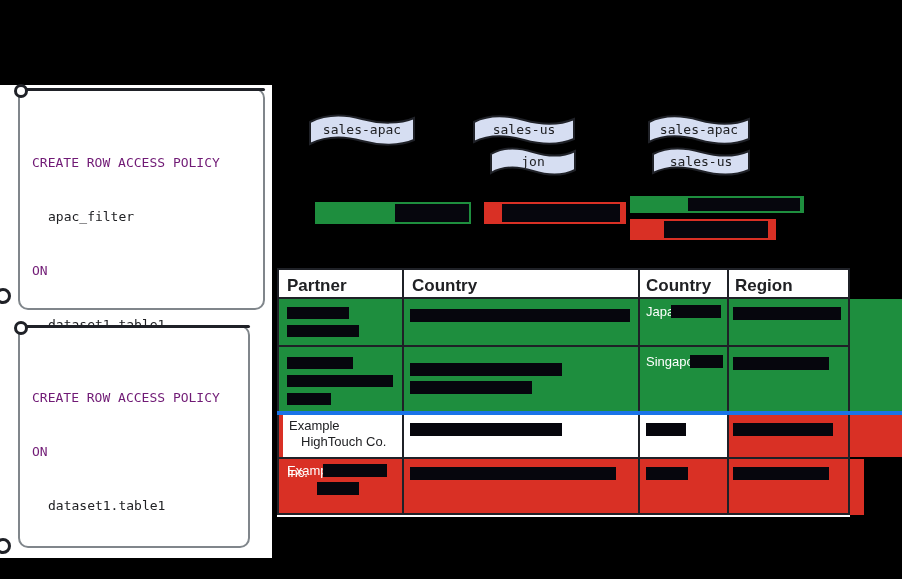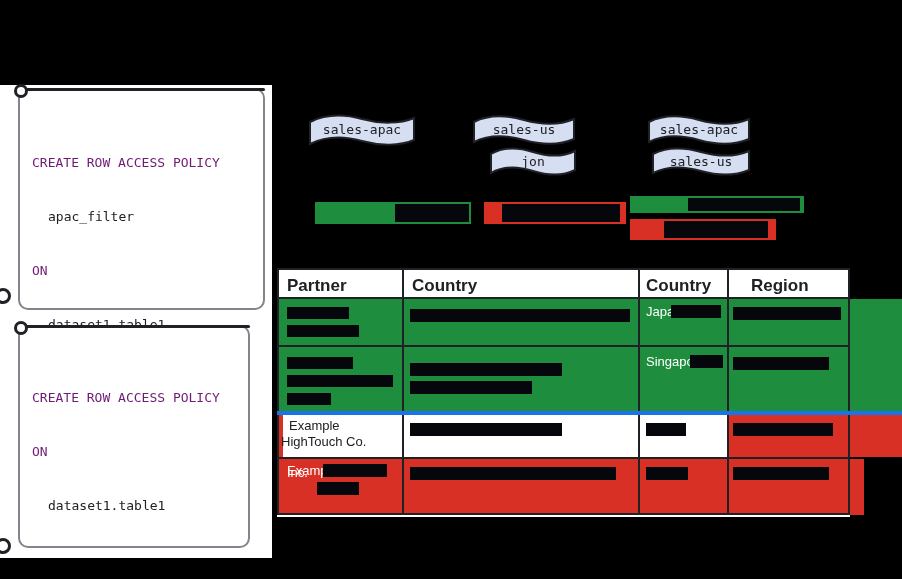--- a/index.html
+++ b/index.html
@@ -127,42 +127,42 @@
     <div class="vline" style="left:125px;top:0;height:247px"></div>
     <div class="vline" style="left:361px;top:0;height:247px"></div>
     <div class="vline" style="left:450px;top:0;height:247px"></div>
     <div class="vline" style="left:571px;top:0;height:247px"></div>
 
     <div class="abs" style="left:0;top:143px;width:625px;height:4px;background:#1a73e8"></div>
 
     <div class="hdr" style="left:10px;top:8px">Partner</div>
     <div class="hdr" style="left:135px;top:8px">Country</div>
     <div class="hdr" style="left:369px;top:8px">Country</div>
-    <div class="hdr" style="left:474px;top:8px">Region</div>
+    <div class="hdr" style="left:458px;top:8px">Region</div>
 
     <div class="bar" style="left:10px;top:39px;width:62px;height:12px"></div>
     <div class="bar" style="left:10px;top:57px;width:72px;height:12px"></div>
     <div class="bar" style="left:133px;top:41px;width:220px"></div>
     <div class="celltext white" style="left:369px;top:37px">Japan</div>
     <div class="bar" style="left:394px;top:37px;width:50px"></div>
     <div class="bar" style="left:456px;top:39px;width:108px"></div>
 
     <div class="bar" style="left:10px;top:89px;width:66px;height:12px"></div>
     <div class="bar" style="left:10px;top:107px;width:106px;height:12px"></div>
     <div class="bar" style="left:10px;top:125px;width:44px;height:12px"></div>
     <div class="bar" style="left:133px;top:95px;width:152px"></div>
     <div class="bar" style="left:133px;top:113px;width:122px"></div>
     <div class="celltext white" style="left:369px;top:87px">Singapore</div>
     <div class="bar" style="left:413px;top:87px;width:33px"></div>
     <div class="bar" style="left:456px;top:89px;width:96px"></div>
 
     <div class="abs red" style="left:2px;top:147px;width:4px;height:42px"></div>
     <div class="abs red" style="left:452px;top:147px;width:119px;height:42px"></div>
     <div class="celltext dark" style="left:12px;top:151px">Example</div>
-    <div class="celltext dark" style="left:4px;top:167px">HighTouch Co.</div>
+    <div class="celltext dark" style="left:24px;top:167px">HighTouch Co.</div>
     <div class="bar" style="left:133px;top:155px;width:152px"></div>
     <div class="bar" style="left:369px;top:155px;width:40px"></div>
     <div class="bar" style="left:456px;top:155px;width:100px"></div>
 
     <div class="celltext white" style="left:10px;top:196px">Example</div>
     <div class="bar" style="left:46px;top:196px;width:64px"></div>
     <div class="celltext white" style="left:10px;top:198px">Inc.</div>
     <div class="bar" style="left:40px;top:214px;width:42px"></div>
     <div class="bar" style="left:133px;top:199px;width:206px"></div>
     <div class="bar" style="left:369px;top:199px;width:42px"></div>

